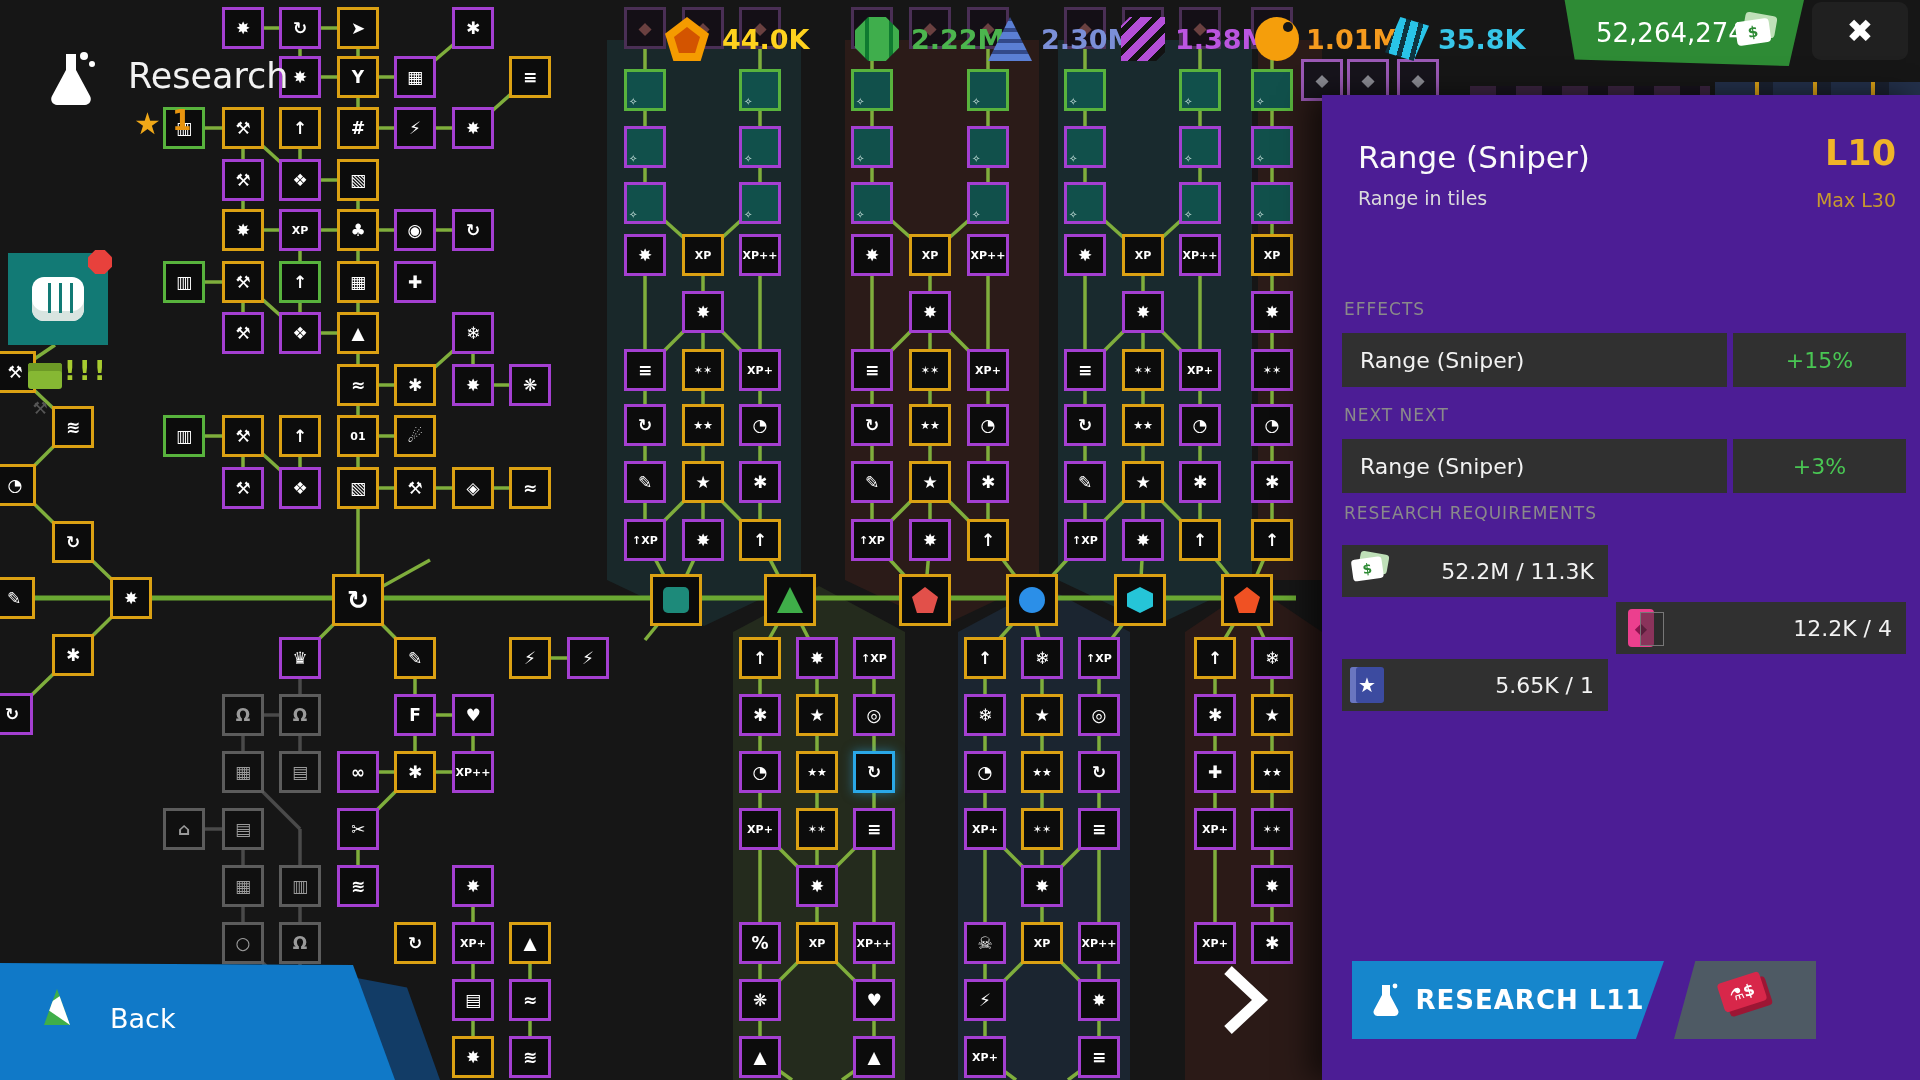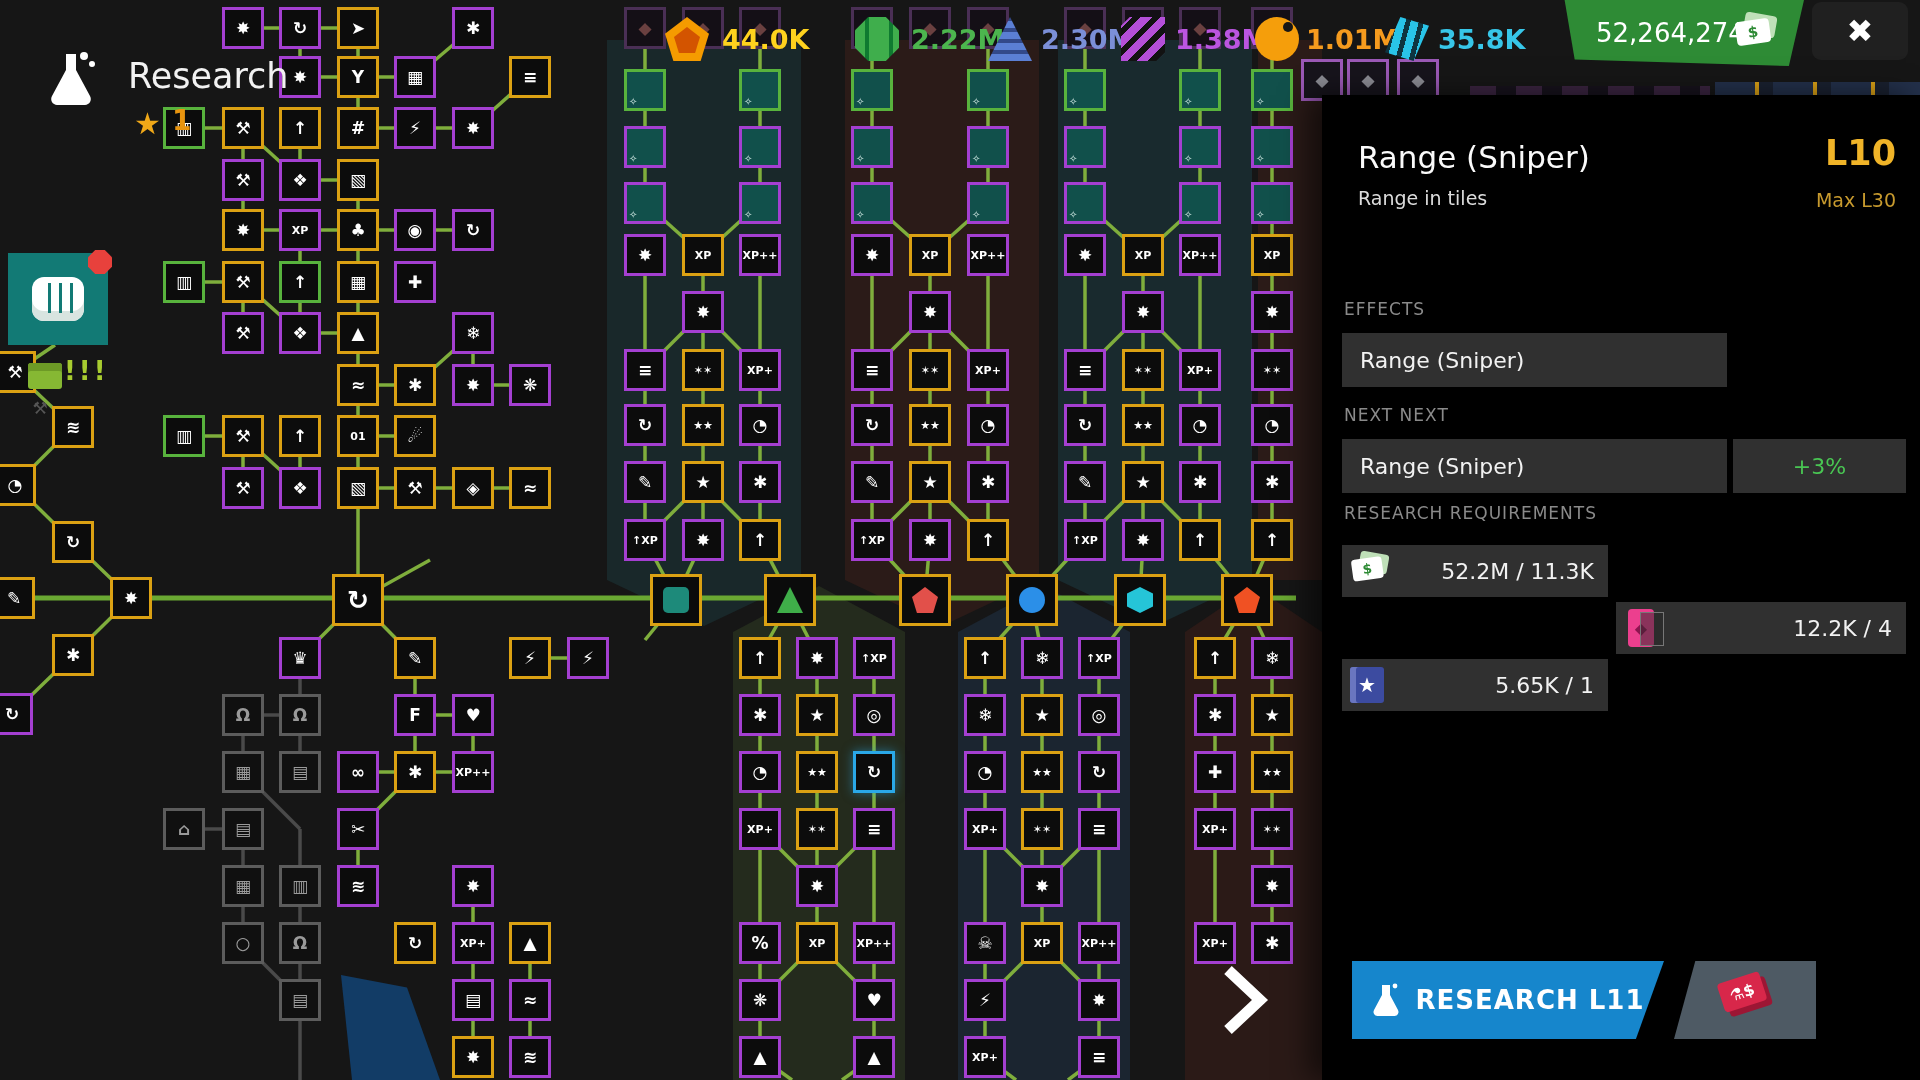--- a/index.html
+++ b/index.html
@@ -76,21 +76,21 @@
   .cash .b1{left:0;top:6px;width:34px;height:24px;background:#fff;transform:rotate(-8deg);
     color:#2e8b35;font-size:15px;font-weight:bold;display:flex;align-items:center;justify-content:center;}
   #banner .cash{position:absolute;right:26px;top:14px;}
   #close-btn{left:1812px;top:2px;width:96px;height:58px;background:#202020;border-radius:9px;
     display:flex;align-items:center;justify-content:center;color:#fff;font-size:32px;font-weight:bold;}
   .sliver1{left:1470px;top:86px;width:240px;height:9px;
     background:repeating-linear-gradient(90deg,#3a2440 0 26px,#17121c 26px 46px);}
   .sliver2{left:1715px;top:82px;width:205px;height:13px;
     background:repeating-linear-gradient(90deg,#23304a 0 40px,#d9a016 40px 44px,#1a2130 44px 58px);}
   
-  #panel{left:1322px;top:95px;width:598px;height:985px;background:#000000;
+  #panel{left:1322px;top:95px;width:598px;height:985px;background:#4c1d95;
     box-shadow:-14px 0 26px rgba(0,0,0,.55);}
   #panel .title{position:absolute;left:36px;top:44px;font-size:31px;color:#fafafa;}
   #panel .subtitle{position:absolute;left:36px;top:92px;font-size:19px;color:#dcdcdc;}
   #panel .lvl{position:absolute;right:24px;top:38px;font-size:35px;color:#f0b428;font-weight:bold;}
   #panel .maxlvl{position:absolute;right:24px;top:94px;font-size:19px;color:#c79a2e;}
   .seclabel{position:absolute;left:22px;font-size:17px;color:#8a8a8a;letter-spacing:1px;}
   .prow{position:absolute;left:20px;width:385px;height:54px;background:#303030;
     display:flex;align-items:center;padding-left:18px;box-sizing:border-box;font-size:22px;color:#f2f2f2;}
   .pval{position:absolute;left:411px;width:173px;height:54px;background:#303030;
     display:flex;align-items:center;justify-content:center;font-size:22px;color:#49c653;}
@@ -612,20 +612,21 @@
   <div class="abs" id="panel">
     <div class="title">Range (Sniper)</div>
     <div class="subtitle">Range in tiles</div>
     <div class="lvl">L10</div>
     <div class="maxlvl">Max L30</div>
 
     <div class="seclabel" style="top:204px">EFFECTS</div>
     <div class="prow" style="top:238px">
         <span>Range (Sniper)</span>
       </div>
+    <div class="pval" style="top:238px">+15%</div>
 
     <div class="seclabel" style="top:310px">NEXT NEXT</div>
     <div class="prow" style="top:344px">
         <span>Range (Sniper)</span>
       </div>
     <div class="pval" style="top:344px">+3%</div>
 
     <div class="seclabel" style="top:408px">RESEARCH REQUIREMENTS</div>
 
     <div class="reqcell" style="left:20px;top:450px;width:266px">
@@ -656,14 +657,18 @@
           <circle cx="24" cy="3" r="2.4" fill="#fff"></circle>
         </svg>
       <span>RESEARCH L11</span>
     </div>
     <div id="ticket-btn">
       <div class="ticket">⚗$</div>
     </div>
   </div>
 
   <div class="abs" id="back-shadow"></div>
+  <div id="back-btn">
+    <div class="tri"></div>
+    <div class="lbl">Back</div>
+  </div>
 
 </div>
 
 </body></html>

